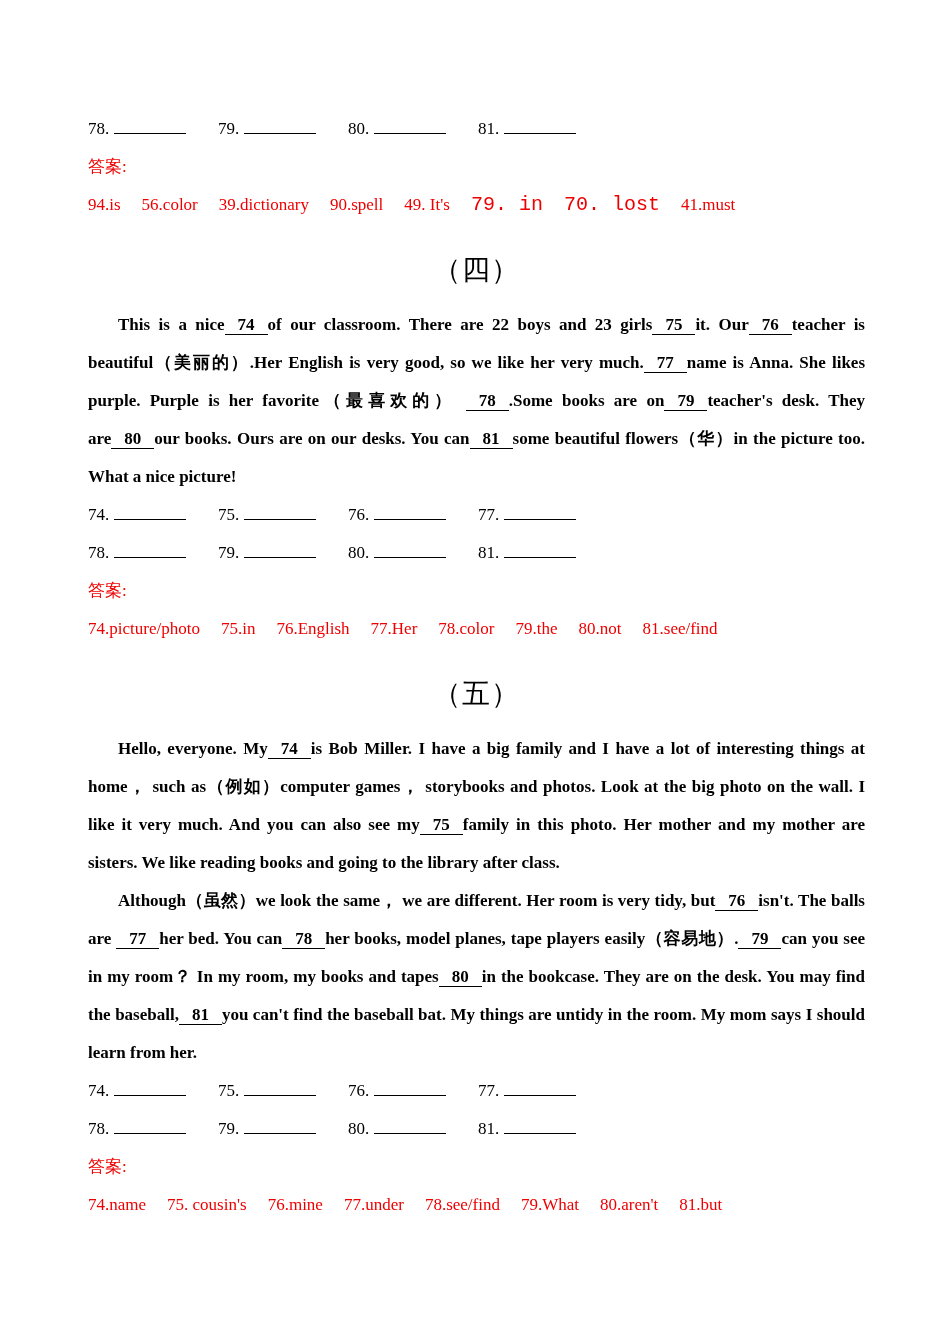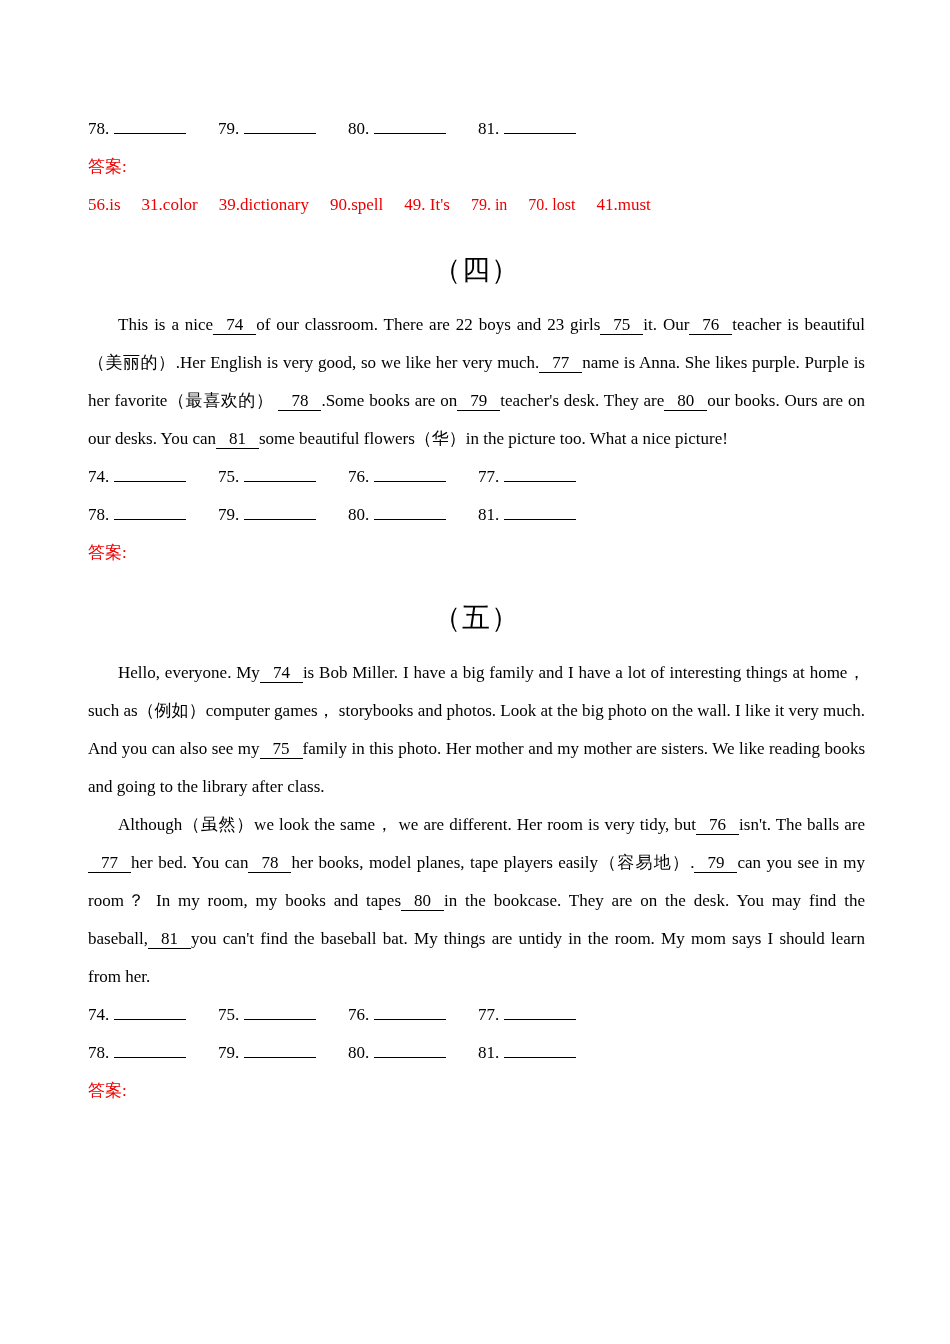--- a/index.html
+++ b/index.html
@@ -23,80 +23,87 @@
     width: 72px; height: 15px;
     border-bottom: 1px solid #000;
     margin-left: 5px;
   }
 
   
   .ans-label { color: var(--red, #ee0000); }
   .answers   { color: var(--red, #ee0000); }
   .ans { margin-right: 21px; }
   .ans:last-child { margin-right: 0; }
-  .mono { font-family: Liberation Serif, serif; font-size: 16px; }
+  .mono { font-family: Liberation Mono, monospace; font-size: 20px; }
 
   
   .section-title {
     text-align: center;
     font-size: 28px;
     line-height: 42px;
     margin: 25px 0 15px 0;
     letter-spacing: 1px;
   }
 
   
   .para {
     margin: 0;
     line-height: 38px;
     text-align: justify;
     text-indent: 30px;
+    font-weight: bold;
   }
   .iblank {
     border-bottom: 1px solid #000;
     padding: 0 13px;
   }
 </style>
 </head>
 <body>
 
 <div class="doc">
 
   <div class="row">
     <span class="bcell"><span class="bnum">78.</span><span class="bline"></span></span><span class="bcell"><span class="bnum">79.</span><span class="bline"></span></span><span class="bcell"><span class="bnum">80.</span><span class="bline"></span></span><span class="bcell"><span class="bnum">81.</span><span class="bline"></span></span>
   </div>
 
   <div class="row ans-label">答案:</div>
 
   <div class="row answers">
-    <span class="ans">56.is</span><span class="ans">31.color</span><span class="ans">39.dictionary</span><span class="ans">90.spell</span><span class="ans">49. It's</span><span class="ans mono">79. in</span><span class="ans mono">70. lost</span><span class="ans">41.must</span>
+    <span class="ans">94.is</span><span class="ans">56.color</span><span class="ans">39.dictionary</span><span class="ans">90.spell</span><span class="ans">49. It's</span><span class="ans mono">79. in</span><span class="ans mono">70. lost</span><span class="ans">41.must</span>
   </div>
 
   <div class="section-title">（四）</div>
 
   <p class="para"><span>This is a nice</span><span class="iblank">74</span><span>of our classroom. There are 22 boys and 23 girls</span><span class="iblank">75</span><span>it.  Our</span><span class="iblank">76</span><span>teacher is beautiful（美丽的）.Her English is very good,  so we like  her very much.</span><span class="iblank">77</span><span>name is Anna. She likes purple. Purple is her favorite（最喜欢的） </span><span class="iblank">78</span><span>.Some books are on</span><span class="iblank">79</span><span>teacher's desk.  They are</span><span class="iblank">80</span><span>our  books. Ours are on our desks.  You can</span><span class="iblank">81</span><span>some beautiful flowers（华）in the  picture too. What a nice picture!</span></p>
 
   <div class="row">
     <span class="bcell"><span class="bnum">74.</span><span class="bline"></span></span><span class="bcell"><span class="bnum">75.</span><span class="bline"></span></span><span class="bcell"><span class="bnum">76.</span><span class="bline"></span></span><span class="bcell"><span class="bnum">77.</span><span class="bline"></span></span>
   </div>
   <div class="row">
     <span class="bcell"><span class="bnum">78.</span><span class="bline"></span></span><span class="bcell"><span class="bnum">79.</span><span class="bline"></span></span><span class="bcell"><span class="bnum">80.</span><span class="bline"></span></span><span class="bcell"><span class="bnum">81.</span><span class="bline"></span></span>
   </div>
 
   <div class="row ans-label">答案:</div>
 
+  <div class="row answers">
+    <span class="ans">74.picture/photo</span><span class="ans">75.in</span><span class="ans">76.English</span><span class="ans">77.Her</span><span class="ans">78.color</span><span class="ans">79.the</span><span class="ans">80.not</span><span class="ans">81.see/find</span>
+  </div>
 
   <div class="section-title">（五）</div>
 
   <p class="para"><span>Hello,  everyone.  My</span><span class="iblank">74</span><span>is Bob Miller.  I have a big family and I have a lot  of interesting things at home，  such as（例如）computer games，  storybooks and  photos. Look at the big photo on the wall. I like it very much. And you can also see  my</span><span class="iblank">75</span><span>family in this photo. Her mother and my mother are sisters. We like reading books and going to the library after class.</span></p>
   <p class="para"><span>Although（虽然）we look the same，  we are different. Her room is very tidy,  but</span><span class="iblank">76</span><span>isn't. The balls are </span><span class="iblank">77</span><span>her bed.  You can</span><span class="iblank">78</span><span>her books,  model  planes,  tape players easily（容易地）.</span><span class="iblank">79</span><span>can you see in my room？  In my room,  my books and tapes</span><span class="iblank">80</span><span>in the bookcase. They are on the desk. You may find  the baseball,</span><span class="iblank">81</span><span>you can't find the baseball bat. My things are untidy in the  room. My mom says I should learn from her.</span></p>
 
   <div class="row">
     <span class="bcell"><span class="bnum">74.</span><span class="bline"></span></span><span class="bcell"><span class="bnum">75.</span><span class="bline"></span></span><span class="bcell"><span class="bnum">76.</span><span class="bline"></span></span><span class="bcell"><span class="bnum">77.</span><span class="bline"></span></span>
   </div>
   <div class="row">
     <span class="bcell"><span class="bnum">78.</span><span class="bline"></span></span><span class="bcell"><span class="bnum">79.</span><span class="bline"></span></span><span class="bcell"><span class="bnum">80.</span><span class="bline"></span></span><span class="bcell"><span class="bnum">81.</span><span class="bline"></span></span>
   </div>
 
   <div class="row ans-label">答案:</div>
 
+  <div class="row answers">
+    <span class="ans">74.name</span><span class="ans">75. cousin's</span><span class="ans">76.mine</span><span class="ans">77.under</span><span class="ans">78.see/find</span><span class="ans">79.What</span><span class="ans">80.aren't</span><span class="ans">81.but</span>
+  </div>
 
 </div>
 
 </body></html>

